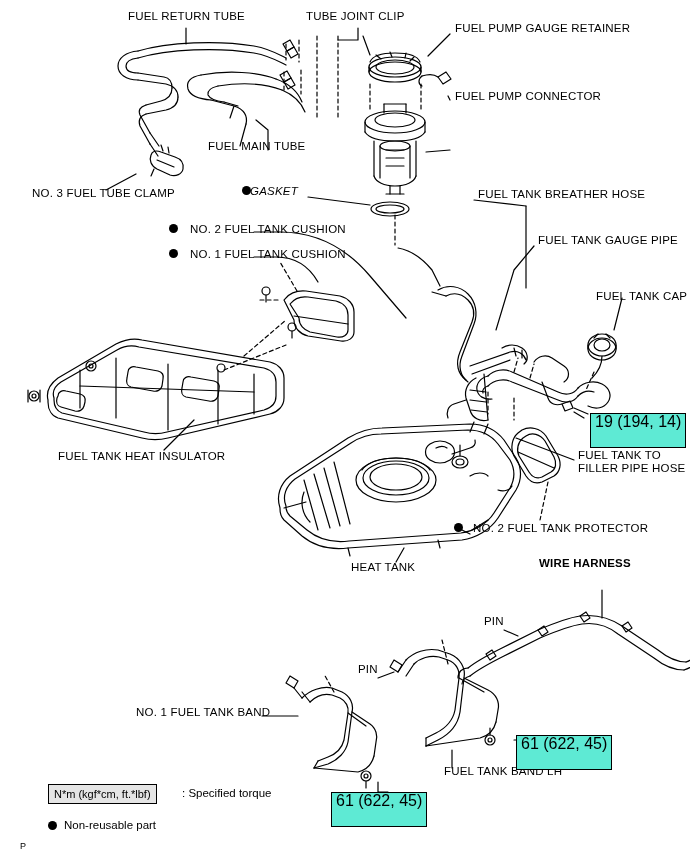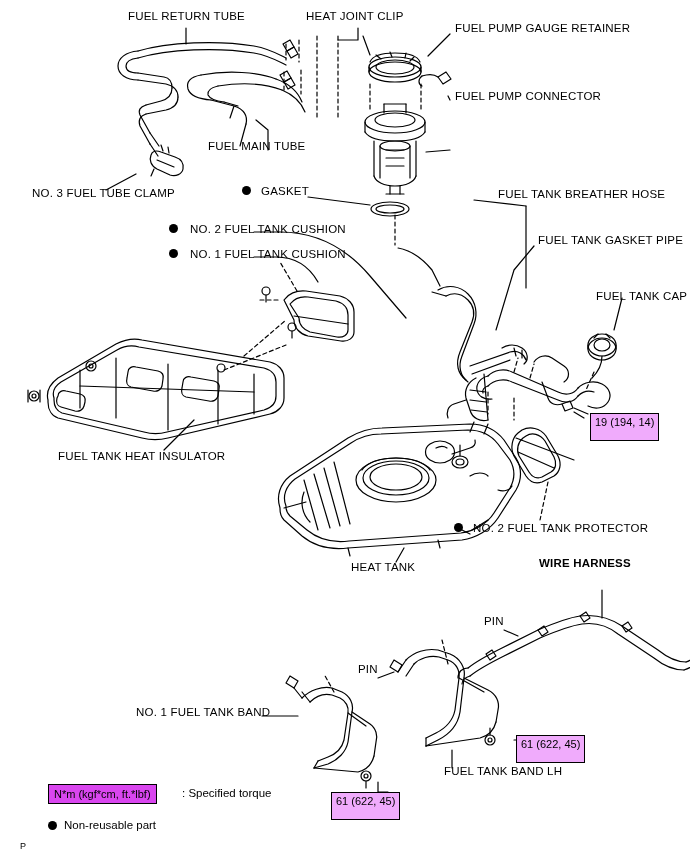--- a/index.html
+++ b/index.html
@@ -30,32 +30,32 @@
   .bullet {
     position: absolute;
     width: 9px;
     height: 9px;
     border-radius: 50%;
     background: #000000;
   }
   .torque {
     position: absolute;
     border: 1px solid #000000;
-    font-size: 11px;
-    padding: 2px 4px 12px 4px;
-    background: #f0abfc;
+    font-size: 16px;
+    padding: 2px 4px 19px 4px;
+    background: #5eead4;
     white-space: pre;
     line-height: 12px;
   }
   .legend-box {
     position: absolute;
     border: 1px solid #000000;
     font-size: 11px;
     padding: 3px 5px;
-    background: #d946ef;
+    background: #e5e5e5;
     white-space: pre;
   }
   .legend-text {
     position: absolute;
     font-size: 11.5px;
     white-space: pre;
   }
   .corner {
     position: absolute;
     font-size: 9px;
@@ -310,32 +310,34 @@
       <path d="M360,678 L376,672"></path>
       <path d="M244,716 L280,716"></path>
       <path d="M434,768 L434,750"></path>
       <path d="M540,740 L496,740"></path>
       <path d="M370,792 L360,792 L360,782"></path>
       <path d="M566,418 L556,412"></path>
     </g>
   </svg>
 
   <div class="lbl" style="left:110px; top:10px;">FUEL RETURN TUBE</div>
-  <div class="lbl" style="left:288px; top:10px;">HEAT JOINT CLIP</div>
+  <div class="lbl" style="left:288px; top:10px;">TUBE JOINT CLIP</div>
   <div class="lbl" style="left:437px; top:22px;">FUEL PUMP GAUGE RETAINER</div>
   <div class="lbl" style="left:437px; top:90px;">FUEL PUMP CONNECTOR</div>
   <div class="lbl" style="left:190px; top:140px;">FUEL MAIN TUBE</div>
   <div class="lbl" style="left:14px; top:187px;">NO. 3 FUEL TUBE CLAMP</div>
-  <div class="lbl" style="left:243px; top:185px;">GASKET</div>
-  <div class="lbl" style="left:480px; top:188px;">FUEL TANK BREATHER HOSE</div>
+  <div class="lbl" style="left:232px; top:185px;font-style:italic;">GASKET</div>
+  <div class="lbl" style="left:460px; top:188px;">FUEL TANK BREATHER HOSE</div>
   <div class="lbl" style="left:172px; top:223px;">NO. 2 FUEL TANK CUSHION</div>
-  <div class="lbl" style="left:520px; top:234px;">FUEL TANK GASKET PIPE</div>
+  <div class="lbl" style="left:520px; top:234px;">FUEL TANK GAUGE PIPE</div>
   <div class="lbl" style="left:172px; top:248px;">NO. 1 FUEL TANK CUSHION</div>
   <div class="lbl" style="left:578px; top:290px;">FUEL TANK CAP</div>
   <div class="lbl" style="left:32px; top:450px;padding-left:8px;">FUEL TANK HEAT INSULATOR</div>
+  <div class="lbl two" style="left:560px; top:449px;">FUEL TANK TO
+FILLER PIPE HOSE</div>
   <div class="lbl" style="left:455px; top:522px;">NO. 2 FUEL TANK PROTECTOR</div>
   <div class="lbl" style="left:333px; top:561px;">HEAT TANK</div>
   <div class="lbl" style="left:521px; top:557px;font-weight:bold;">WIRE HARNESS</div>
   <div class="lbl" style="left:466px; top:615px;">PIN</div>
   <div class="lbl" style="left:340px; top:663px;">PIN</div>
   <div class="lbl" style="left:118px; top:706px;">NO. 1 FUEL TANK BAND</div>
   <div class="lbl" style="left:382px; top:765px;padding-left:44px;">FUEL TANK BAND LH</div>
 
   <div class="bullet" style="left:224px; top:186px;"></div>
   <div class="bullet" style="left:151px; top:224px;"></div>

